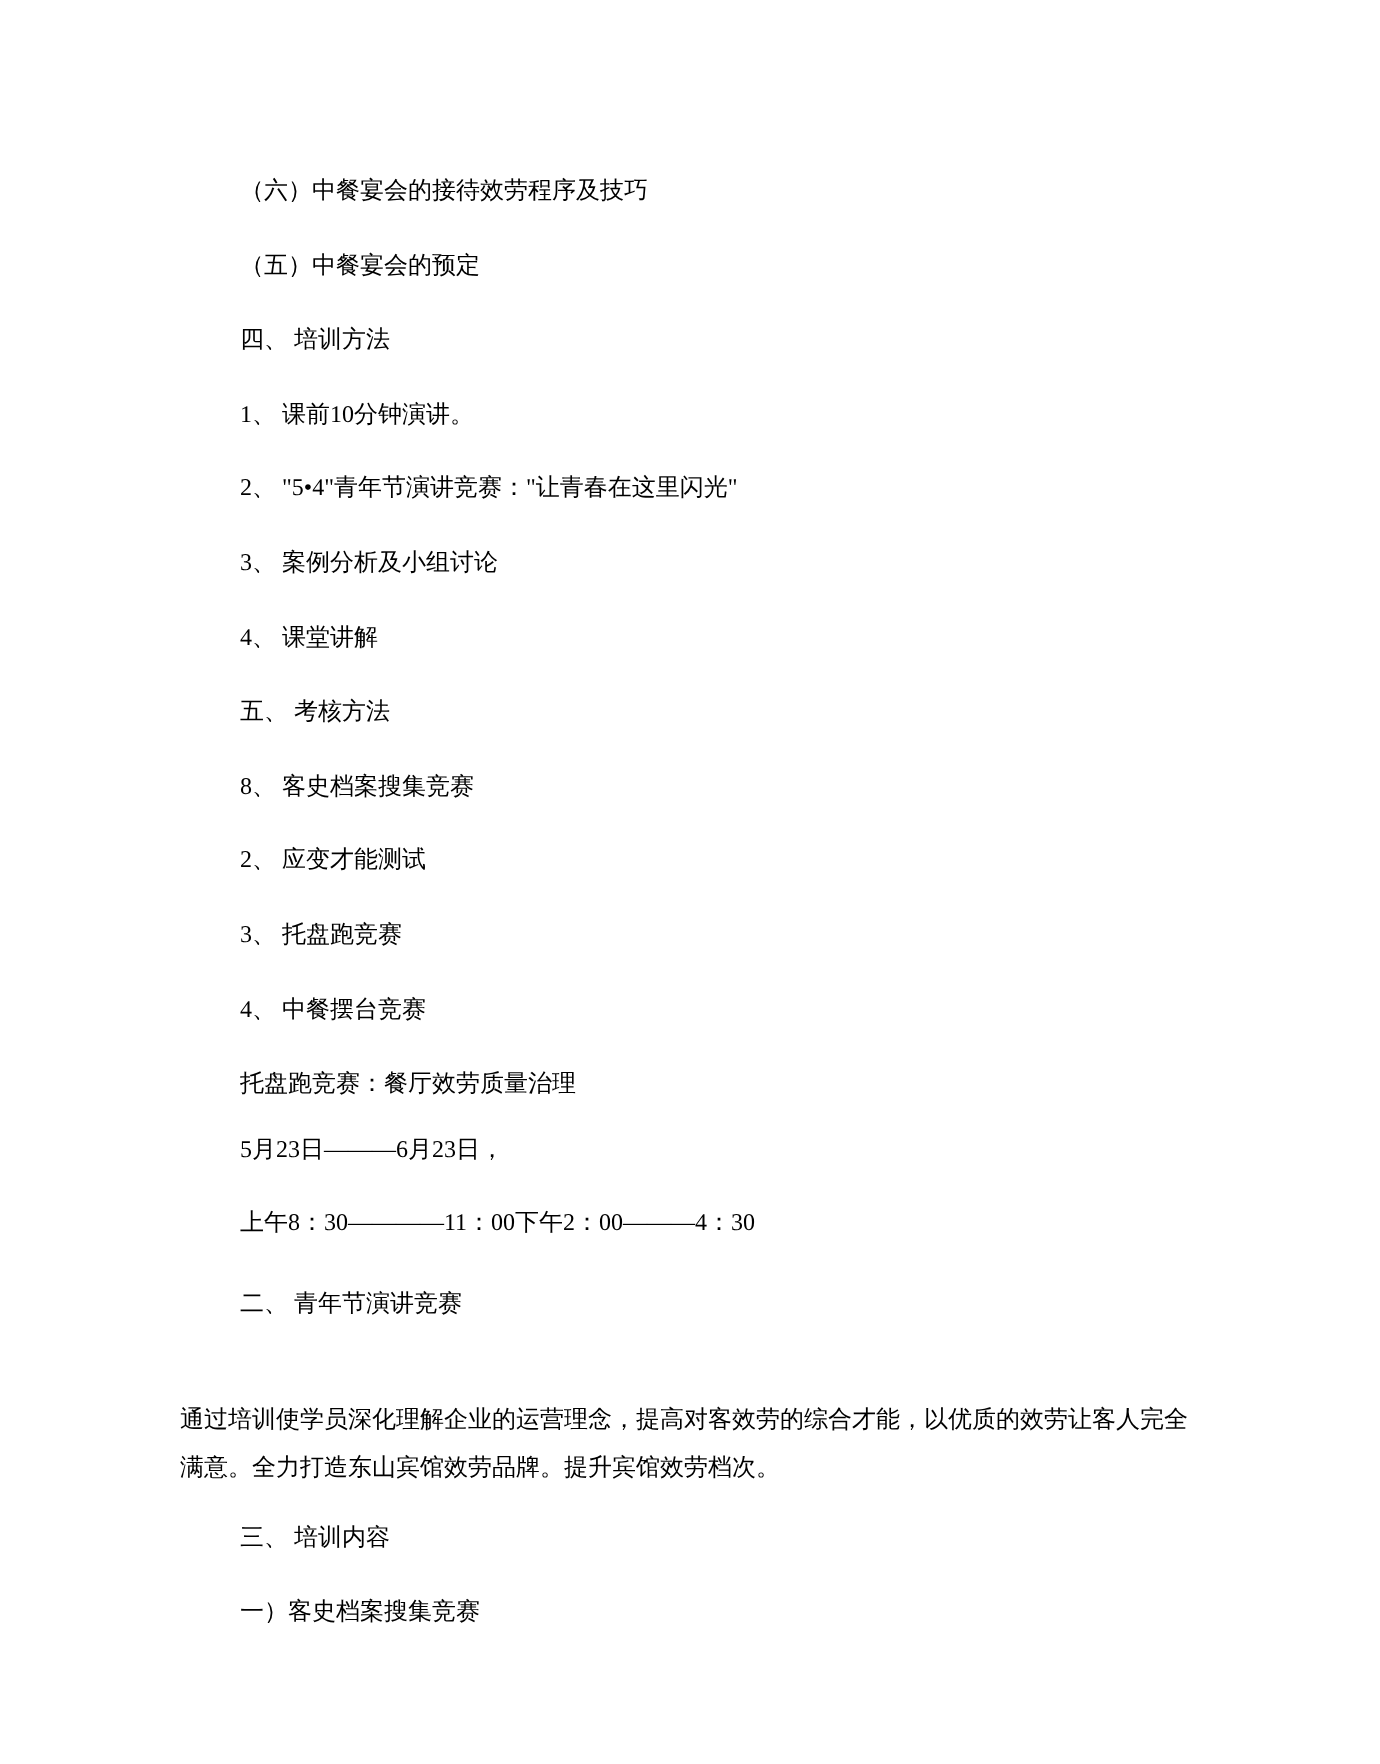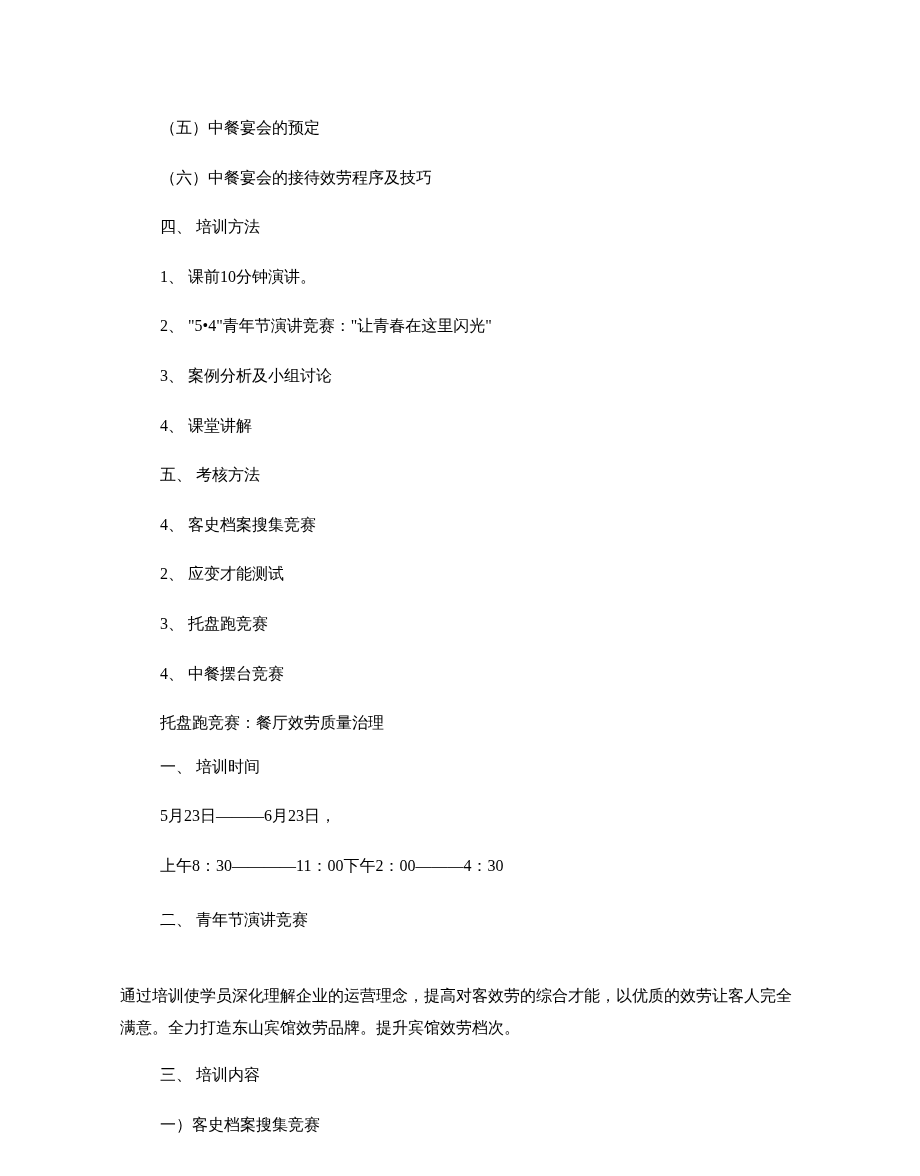--- a/index.html
+++ b/index.html
@@ -28,34 +28,33 @@
     .para {
       padding-left: 0px;
       margin-bottom: 18px;
       line-height: 2.0;
     }
   </style>
 </head>
 <body>
 
 <div class="page">
+  <div class="line indent-1">（六）中餐宴会的接待效劳程序及技巧</div>
   <div class="line indent-1">（五）中餐宴会的预定</div>
-  <div class="line indent-1">（六）中餐宴会的接待效劳程序及技巧</div>
   <div class="line indent-1">四、 培训方法</div>
   <div class="line indent-1">1、 课前10分钟演讲。</div>
   <div class="line indent-1">2、 "5•4"青年节演讲竞赛："让青春在这里闪光"</div>
   <div class="line indent-1">3、 案例分析及小组讨论</div>
   <div class="line indent-1">4、 课堂讲解</div>
   <div class="line indent-1">五、 考核方法</div>
-  <div class="line indent-1">4、 客史档案搜集竞赛</div>
+  <div class="line indent-1">8、 客史档案搜集竞赛</div>
   <div class="line indent-1">2、 应变才能测试</div>
   <div class="line indent-1">3、 托盘跑竞赛</div>
   <div class="line indent-1">4、 中餐摆台竞赛</div>
   <div class="line indent-1" style="margin-bottom:18px;">托盘跑竞赛：餐厅效劳质量治理</div>
-  <div class="line indent-1">一、 培训时间</div>
   <div class="line indent-1">5月23日———6月23日，</div>
   <div class="line indent-1" style="margin-bottom:28px;">上午8：30————11：00下午2：00———4：30</div>
   <div class="line indent-1" style="margin-bottom:48px;">二、 青年节演讲竞赛</div>
 
   <div class="para">通过培训使学员深化理解企业的运营理念，提高对客效劳的综合才能，以优质的效劳让客人完全满意。全力打造东山宾馆效劳品牌。提升宾馆效劳档次。</div>
 
   <div class="line indent-1">三、 培训内容</div>
   <div class="line indent-1">一）客史档案搜集竞赛</div>
 </div>
 

